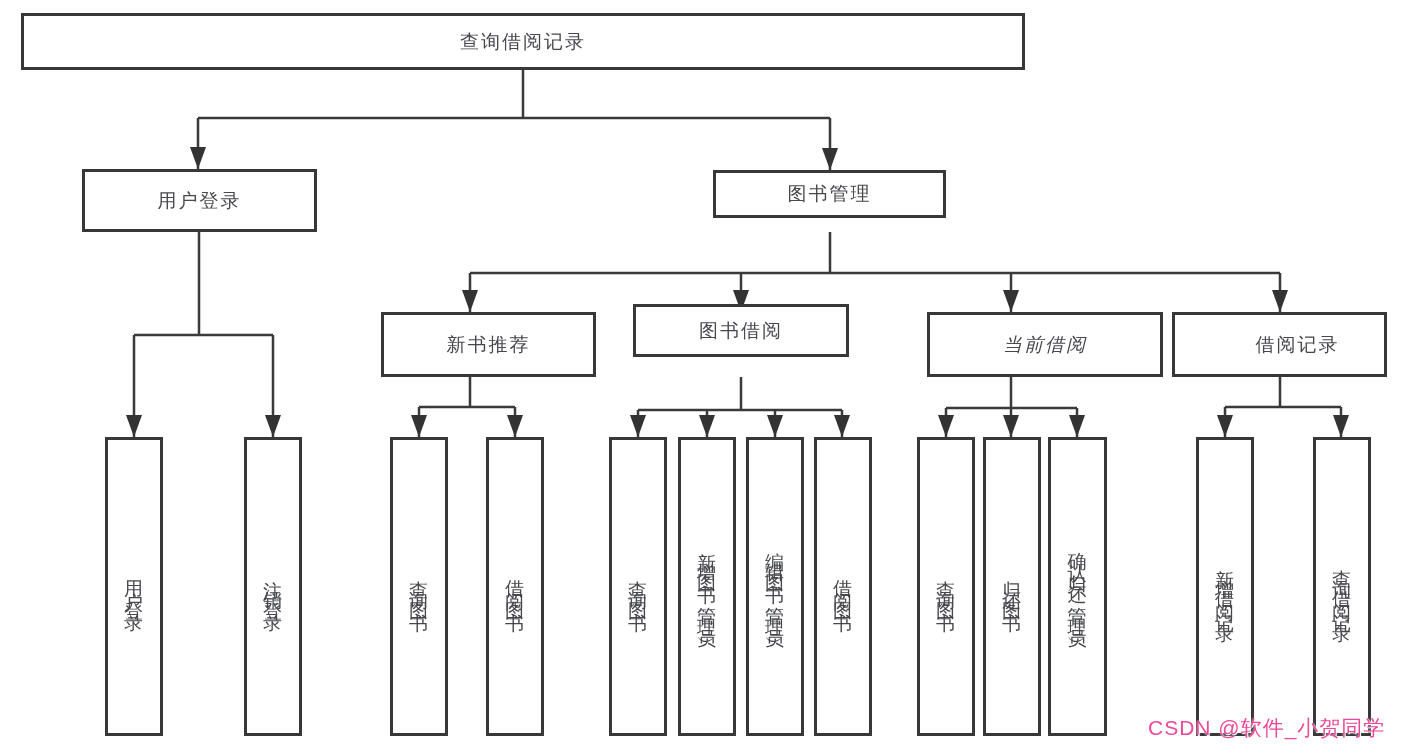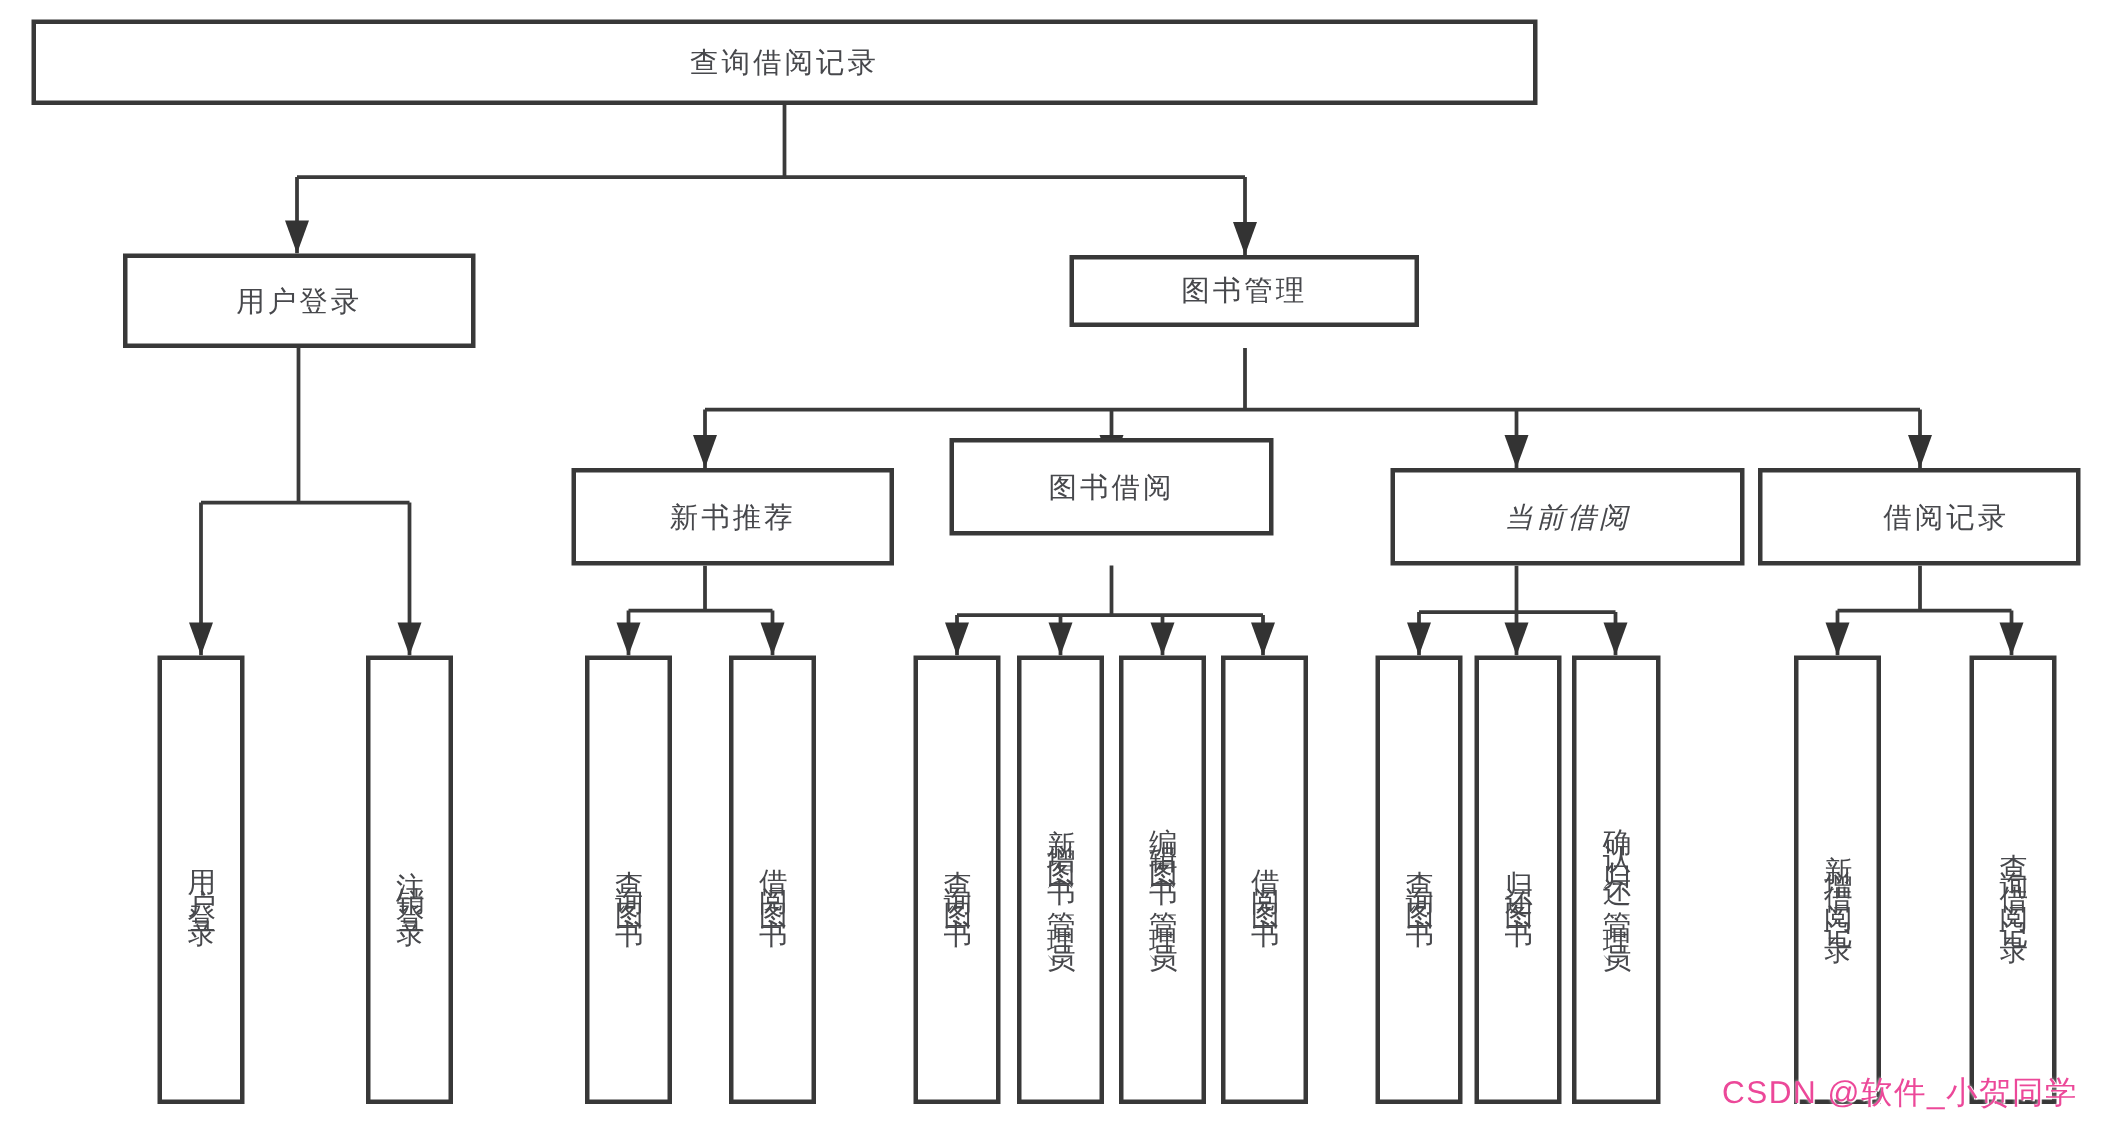--- a/index.html
+++ b/index.html
@@ -45,21 +45,21 @@
     display: flex;
     align-items: center;
     justify-content: center;
     line-height: 1;
   }
   
   #n-root   { left: 21px;   top: 13px;  width: 1004px; height: 57px; }
   #n-login  { left: 82px;   top: 169px; width: 235px;  height: 63px; }
   #n-mgmt   { left: 713px;  top: 170px; width: 233px;  height: 48px; }
   #n-newbk  { left: 381px;  top: 312px; width: 215px;  height: 65px; }
-  #n-borrow { left: 633px;  top: 292px; width: 216px;  height: 65px; }
+  #n-borrow { left: 633px;  top: 304px; width: 216px;  height: 53px; }
   #n-curr   { left: 927px;  top: 312px; width: 236px;  height: 65px; font-style: italic; }
   #n-record { left: 1172px; top: 312px; width: 215px;  height: 65px; padding-left: 36px; }
   
   #lf-1  { left: 105px; }
   #lf-2  { left: 244px; }
   #lf-3  { left: 390px; }
   #lf-4  { left: 486px; }
   #lf-5  { left: 609px; }
   #lf-6  { left: 678px; }
   #lf-7  { left: 746px; }

